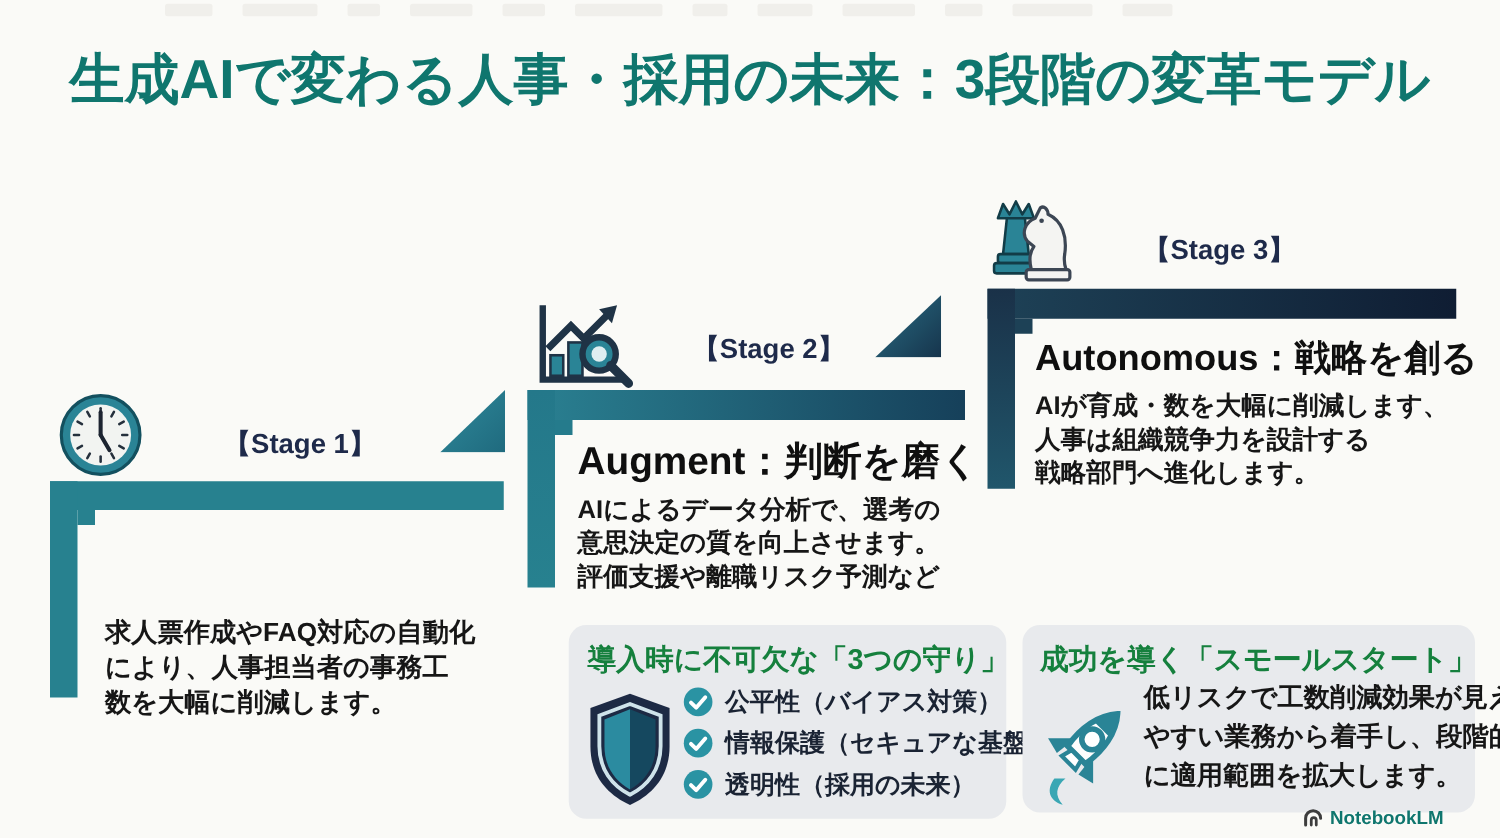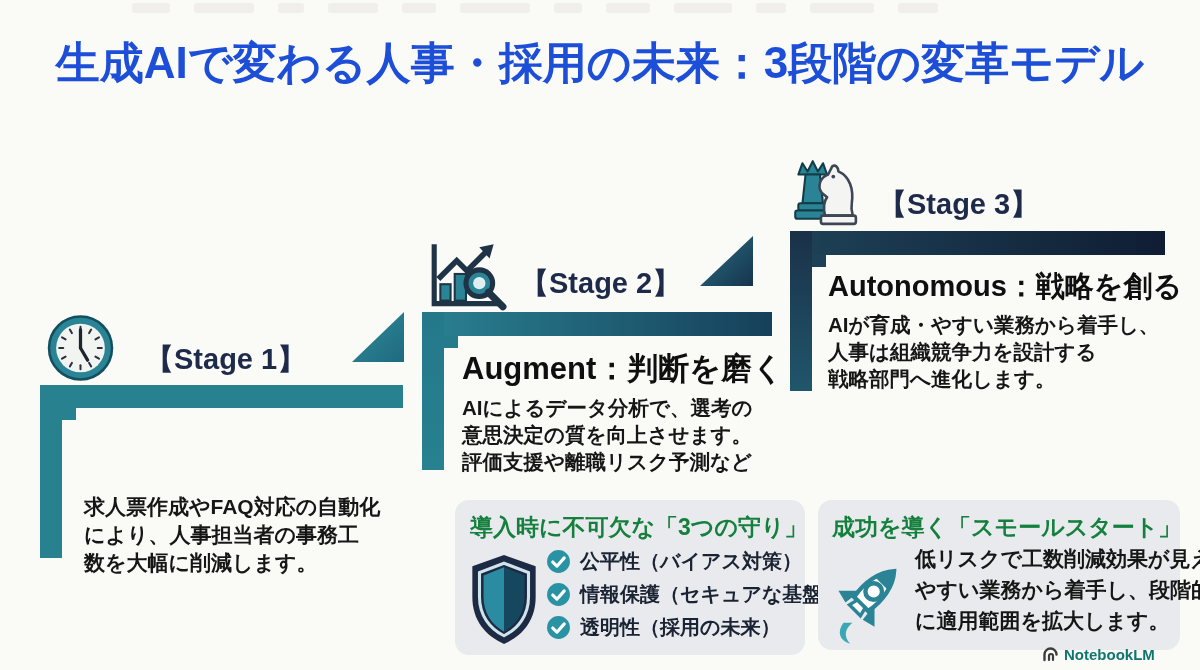--- a/index.html
+++ b/index.html
@@ -3,24 +3,24 @@
 <meta charset="utf-8">
 <style>
   html,body{margin:0;padding:0;background:#fafaf7;}
   #canvas{position:relative;width:1200px;height:670px;background:#fafaf7;overflow:hidden;
           font-family:"Liberation Sans","DejaVu Sans",sans-serif;}
   .abs{position:absolute;}
   
   .top-remnant{left:0;top:3px;width:1200px;height:12px;display:flex;gap:24px;padding-left:132px;opacity:.55;}
   .top-remnant span{display:inline-block;height:10px;background:#e9e7e2;border-radius:2px;}
   
-  .main-title{left:0;top:34px;width:1200px;text-align:center;color:#1d4ed8;font-size:44px;
+  .main-title{left:0;top:34px;width:1200px;text-align:center;color:#0f766e;font-size:44px;
               font-weight:800;letter-spacing:0;}
   
-  .stage-label{color:#1e2a4a;font-size:29px;font-weight:800;}
+  .stage-label{color:#1e2a4a;font-size:22px;font-weight:800;text-align:center;}
   
   .bar{position:absolute;}
   .t1-bar-top{left:40px;top:385px;width:363px;height:23px;background:#27818f;}
   .t1-bar-left{left:40px;top:385px;width:22px;height:173px;background:#27818f;}
   .t1-step{left:62px;top:408px;width:14px;height:12px;background:#27818f;}
   .t2-bar-top{left:422px;top:312px;width:350px;height:24px;background:linear-gradient(90deg,#2a8192,#16405a);}
   .t2-bar-left{left:422px;top:312px;width:22px;height:158px;background:linear-gradient(180deg,#24788a,#27818f);}
   .t2-step{left:444px;top:336px;width:14px;height:12px;background:#257b8c;}
   .t3-bar-top{left:790px;top:231px;width:375px;height:24px;background:linear-gradient(90deg,#1e4257,#0f1d33);}
   .t3-bar-left{left:790px;top:231px;width:22px;height:160px;background:linear-gradient(180deg,#1a3148,#20566b);}
@@ -134,21 +134,21 @@
       <rect x="34" y="58" width="34" height="8" rx="2"></rect>
     </g>
     <circle cx="46" cy="20" r="1.8" fill="#3c4654"></circle>
   </svg>
   <div class="abs stage-label" style="left:878px;top:185px;width:195px;">【Stage 3】</div>
   <div class="abs bar t3-bar-top"></div>
   <div class="abs bar t3-bar-left"></div>
   <div class="abs bar t3-step"></div>
   <div class="abs stage-heading" style="left:828px;top:267px;font-size:29px;">Autonomous：戦略を創る</div>
   <div class="abs stage-body" style="left:828px;top:311px;font-size:20.5px;line-height:27px;">
-    <div>AIが育成・やすい業務から着手し、</div>
+    <div>AIが育成・数を大幅に削減します、</div>
     <div>人事は組織競争力を設計する</div>
     <div>戦略部門へ進化します。</div>
   </div>
 
   <div class="abs callout" style="left:455px;top:500px;width:350px;height:155px;"></div>
   <div class="abs callout-title" style="left:470px;top:512px;">導入時に不可欠な「3つの守り」</div>
   <svg class="abs" style="left:466px;top:551px" width="76" height="97" viewBox="0 0 74 95">
     <path d="M37 4 L68 15 V45 C68 68 55 83 37 91 C19 83 6 68 6 45 V15 Z" fill="#1d2a44"></path>
     <path d="M37 16 L17 24 V45 C17 61 25 72 37 79 Z" fill="#2b8ba0"></path>
     <path d="M37 16 L57 24 V45 C57 61 49 72 37 79 Z" fill="#15485f"></path>

